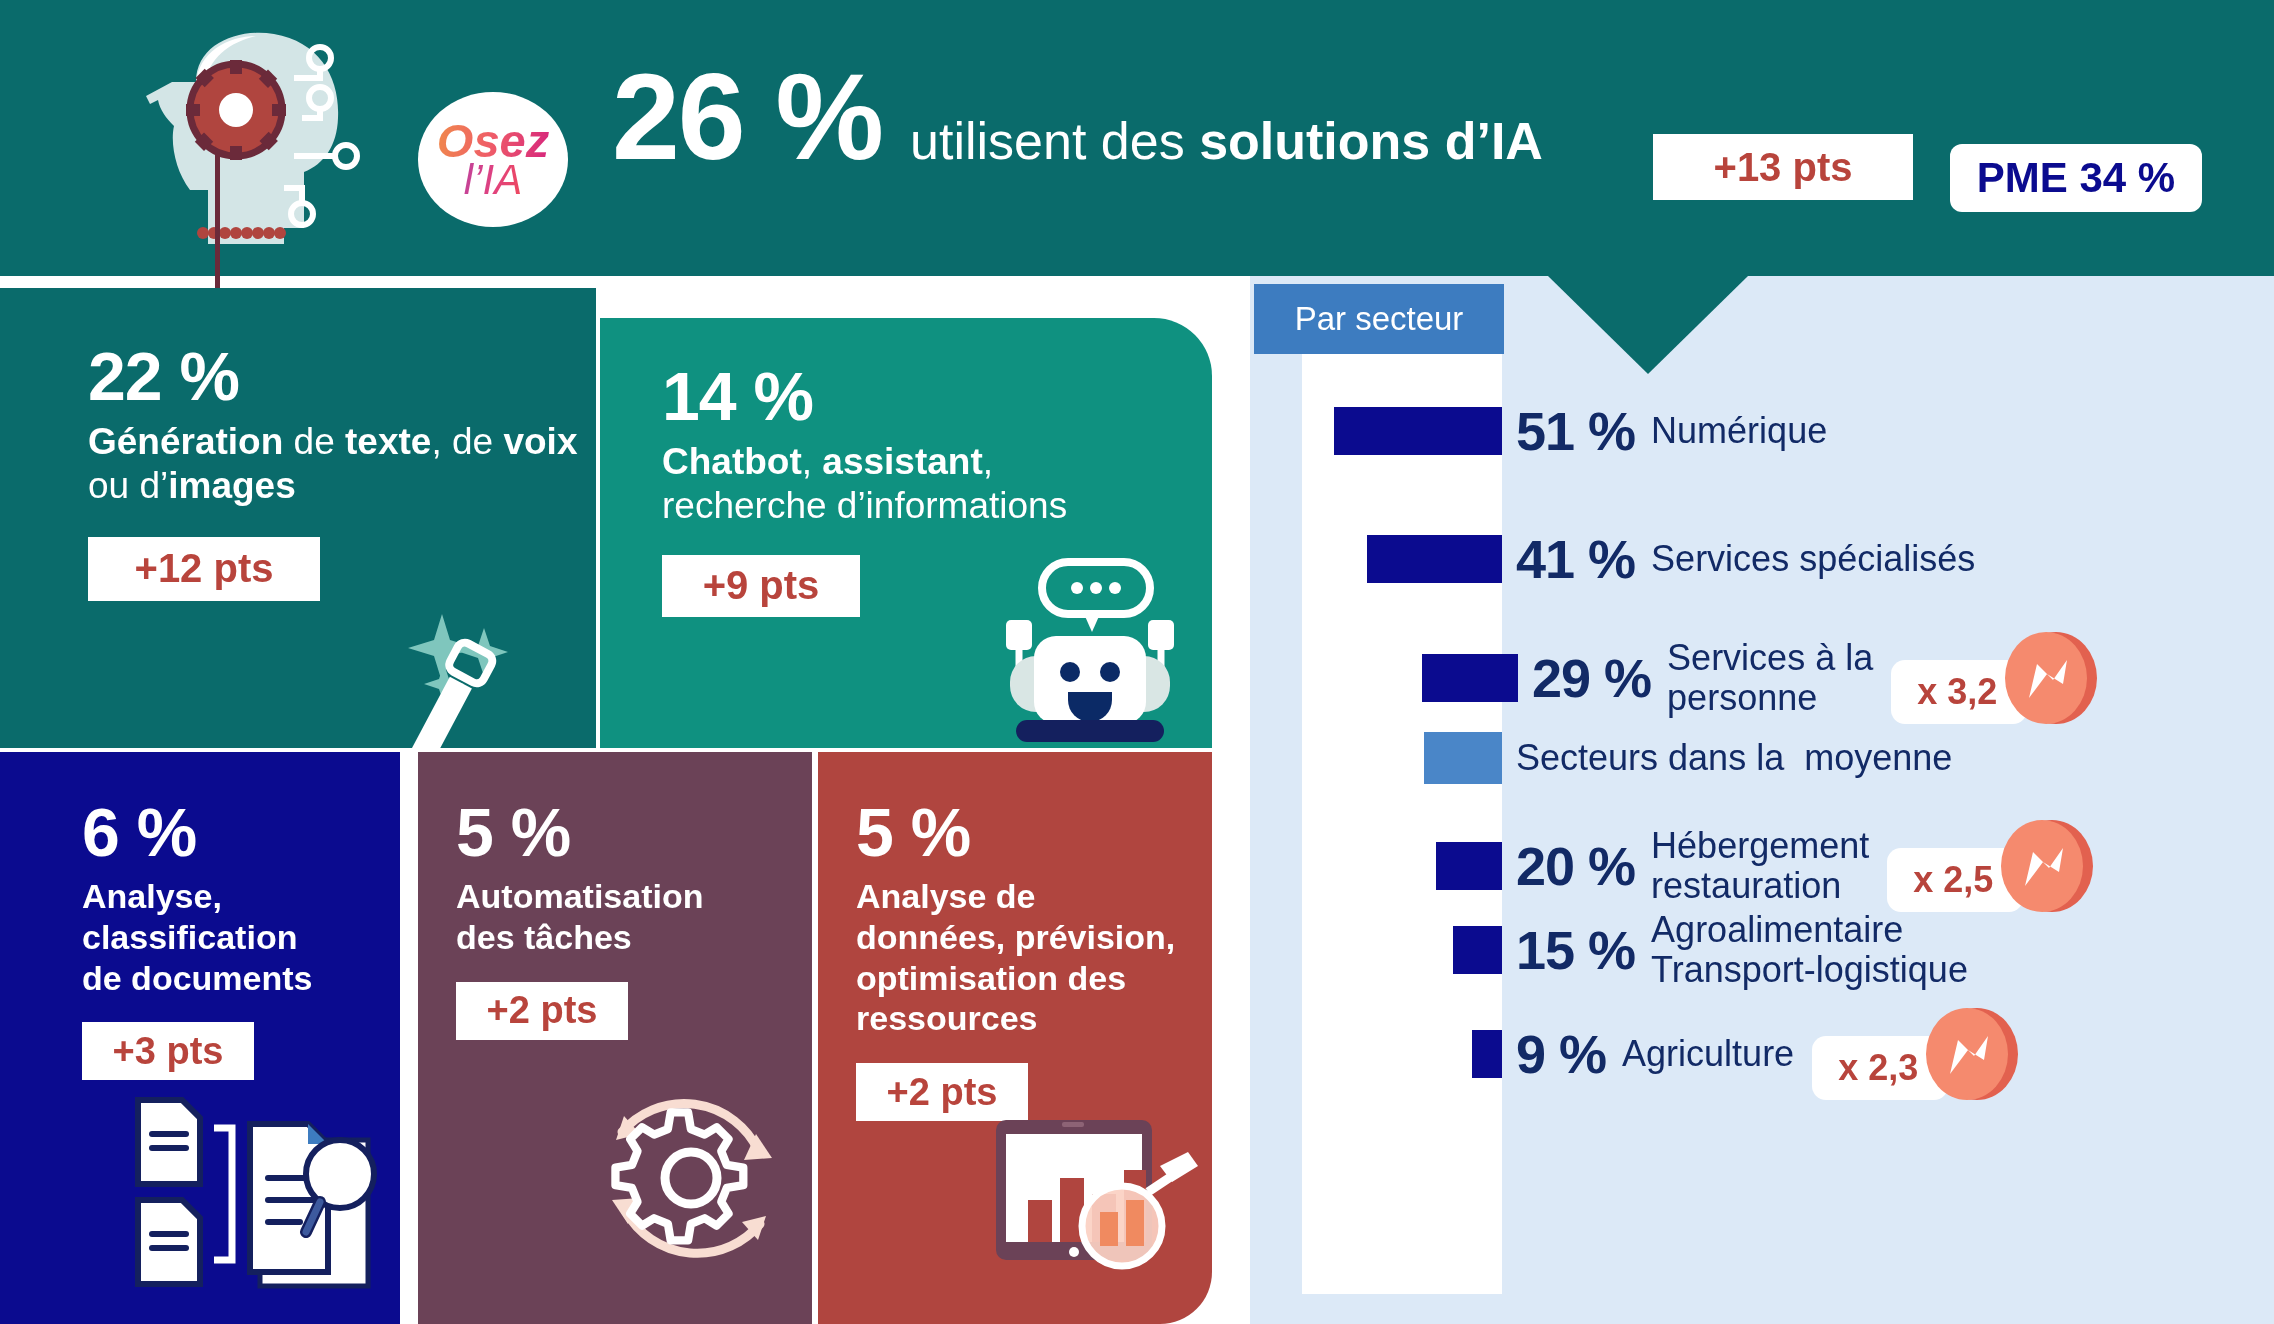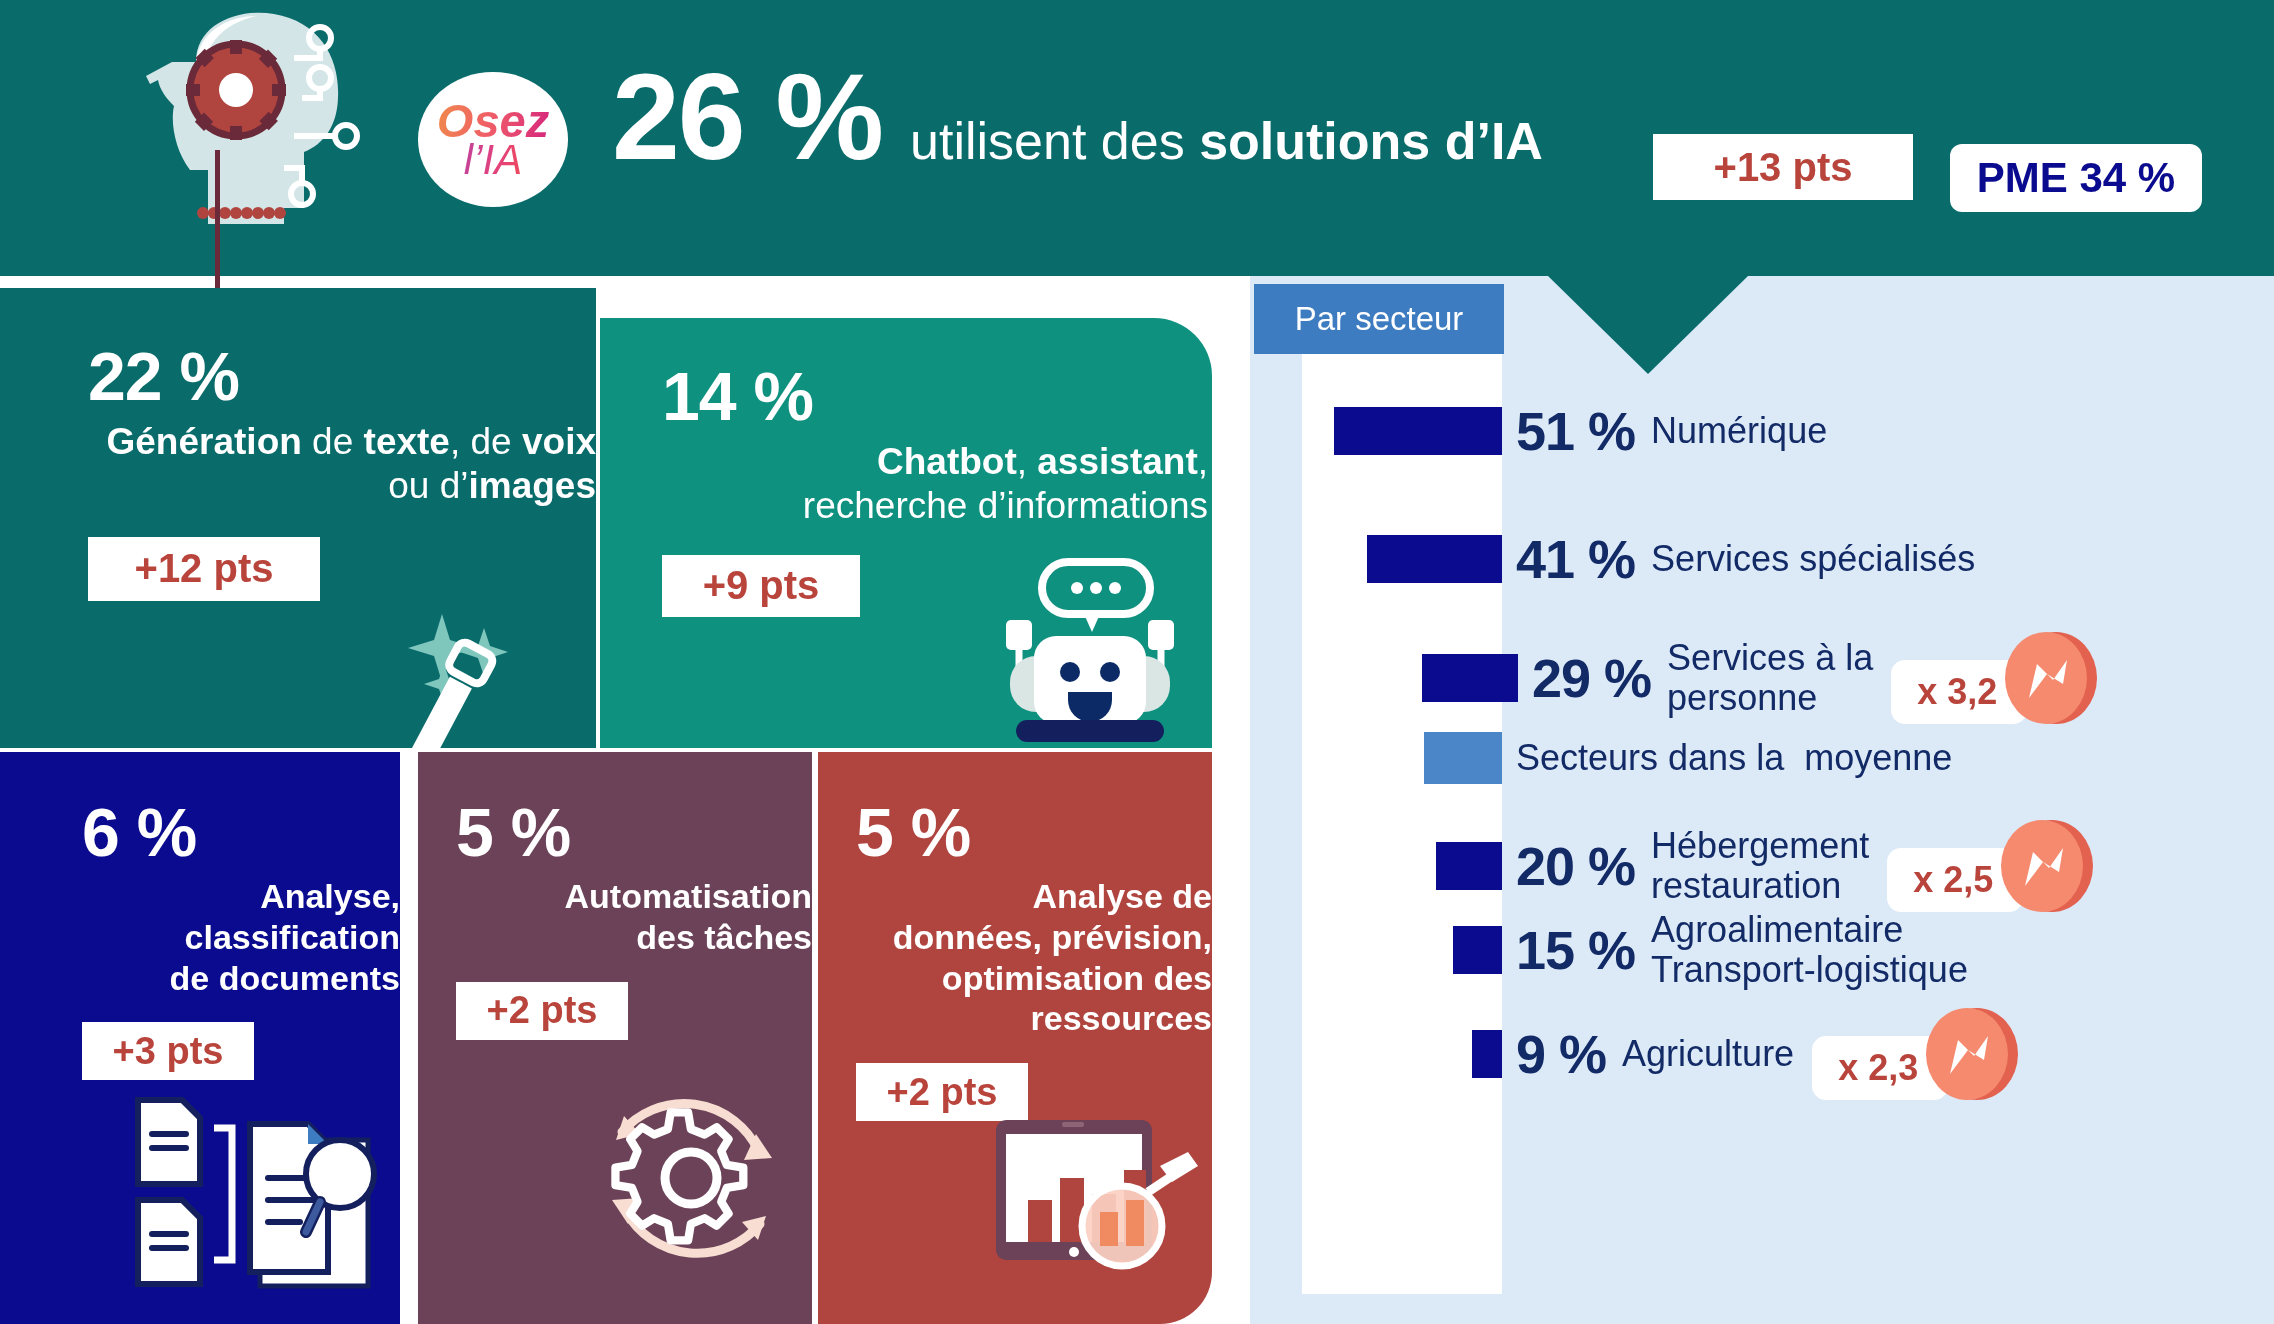--- a/index.html
+++ b/index.html
@@ -5,21 +5,21 @@
   * { margin:0; padding:0; box-sizing:border-box; }
   html,body { width:2274px; height:1324px; background:#ffffff; overflow:hidden;
     font-family:"Liberation Sans", sans-serif; }
 
   .page { position:relative; width:2274px; height:1324px; background:#ffffff; }
 
   
   .header { position:absolute; left:0; top:0; width:2274px; height:276px;
     background:#0a6b6b; }
 
-  .logo-wrap { position:absolute; left:88px; top:2px; width:420px; height:240px; }
+  .logo-wrap { position:absolute; left:88px; top:22px; width:420px; height:240px; }
   .logo-badge { position:absolute; left:330px; top:70px; width:150px; height:135px;
     background:#ffffff; border-radius:50%; display:flex; flex-direction:column;
     align-items:center; justify-content:center; line-height:0.88; }
   .logo-osez { font-size:47px; font-weight:bold; font-style:italic;
     background:linear-gradient(100deg,#f08a4b 0%,#ef5d68 48%,#d6267d 100%);
     -webkit-background-clip:text; background-clip:text; color:transparent; }
   .logo-ia { font-size:42px; font-weight:normal; font-style:italic;
     background:linear-gradient(100deg,#c0439b 0%,#e0417f 50%,#ee4a5e 100%);
     -webkit-background-clip:text; background-clip:text; color:transparent; }
 
@@ -32,21 +32,21 @@
   .pill { position:absolute; background:#ffffff; display:flex; align-items:center;
     justify-content:center; }
   .pill-pts { left:1653px; top:134px; width:260px; height:66px; }
   .pill-pts span { color:#b8443c; font-size:40px; font-weight:bold; }
   .pill-pme { left:1950px; top:144px; width:252px; height:68px; border-radius:12px; }
   .pill-pme span { color:#0b0b8f; font-size:42px; font-weight:bold; }
 
   
   .card { position:absolute; overflow:hidden; color:#ffffff; }
   .c-num { font-size:68px; font-weight:bold; line-height:1.0; letter-spacing:-1px; }
-  .c-desc { font-size:37px; line-height:1.20; margin-top:10px;text-align:right; }
+  .c-desc { font-size:37px; line-height:1.20; margin-top:10px; }
   .c-desc b { font-weight:bold; }
   .badge { display:inline-flex; align-items:center; justify-content:center;
     background:#ffffff; color:#b8443c; font-weight:bold; }
 
   
   .card1 { left:0px; top:288px; width:596px; height:460px; background:#0a6b6b; }
   .card1 .pad { padding:54px 0 0 88px; }
   .card1 .badge { margin-top:28px; width:232px; height:64px; font-size:40px; }
 
   

